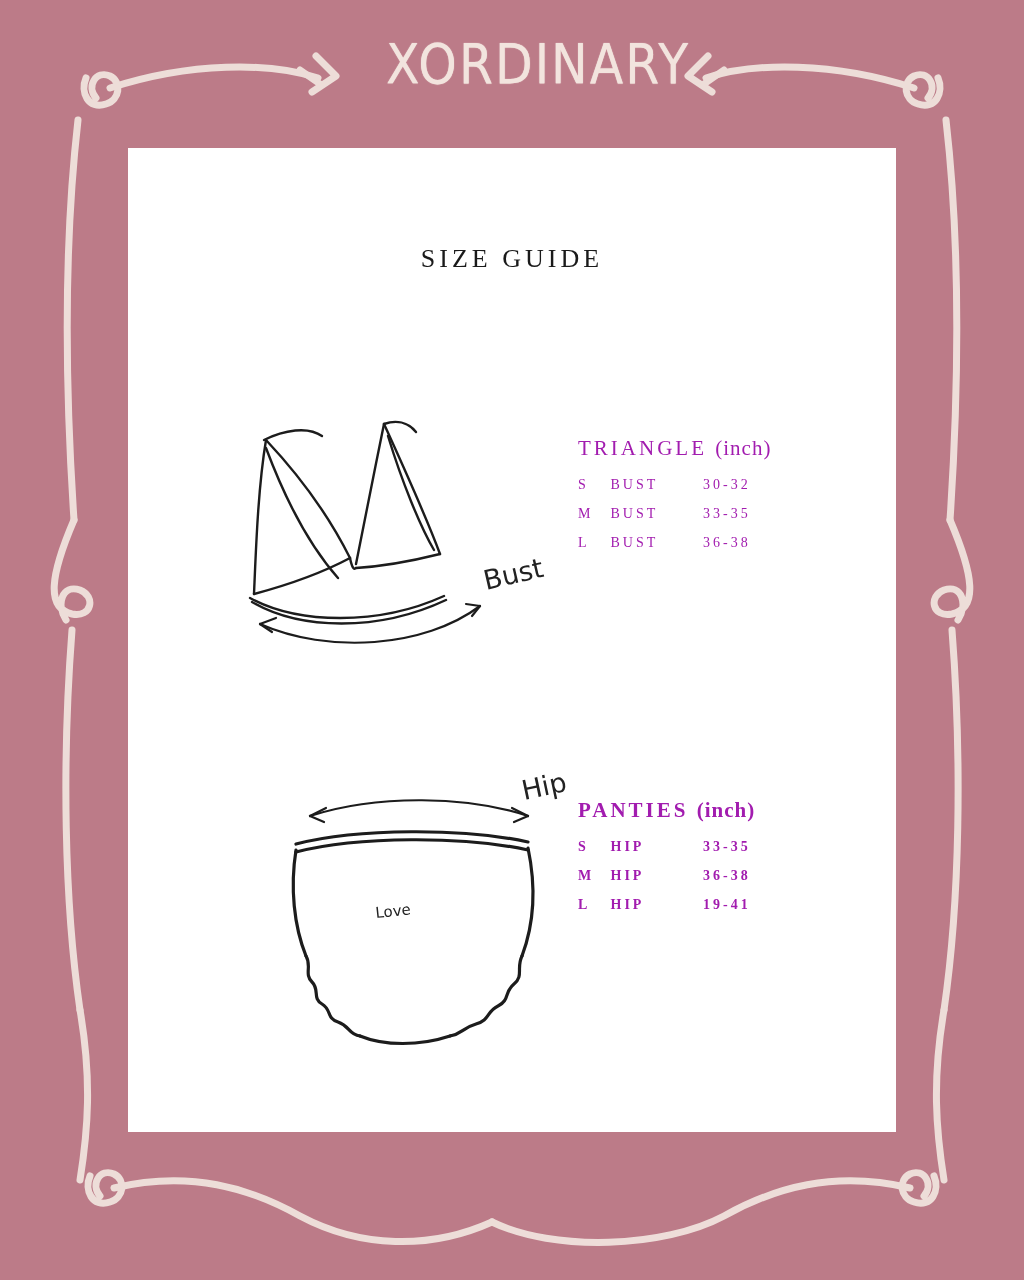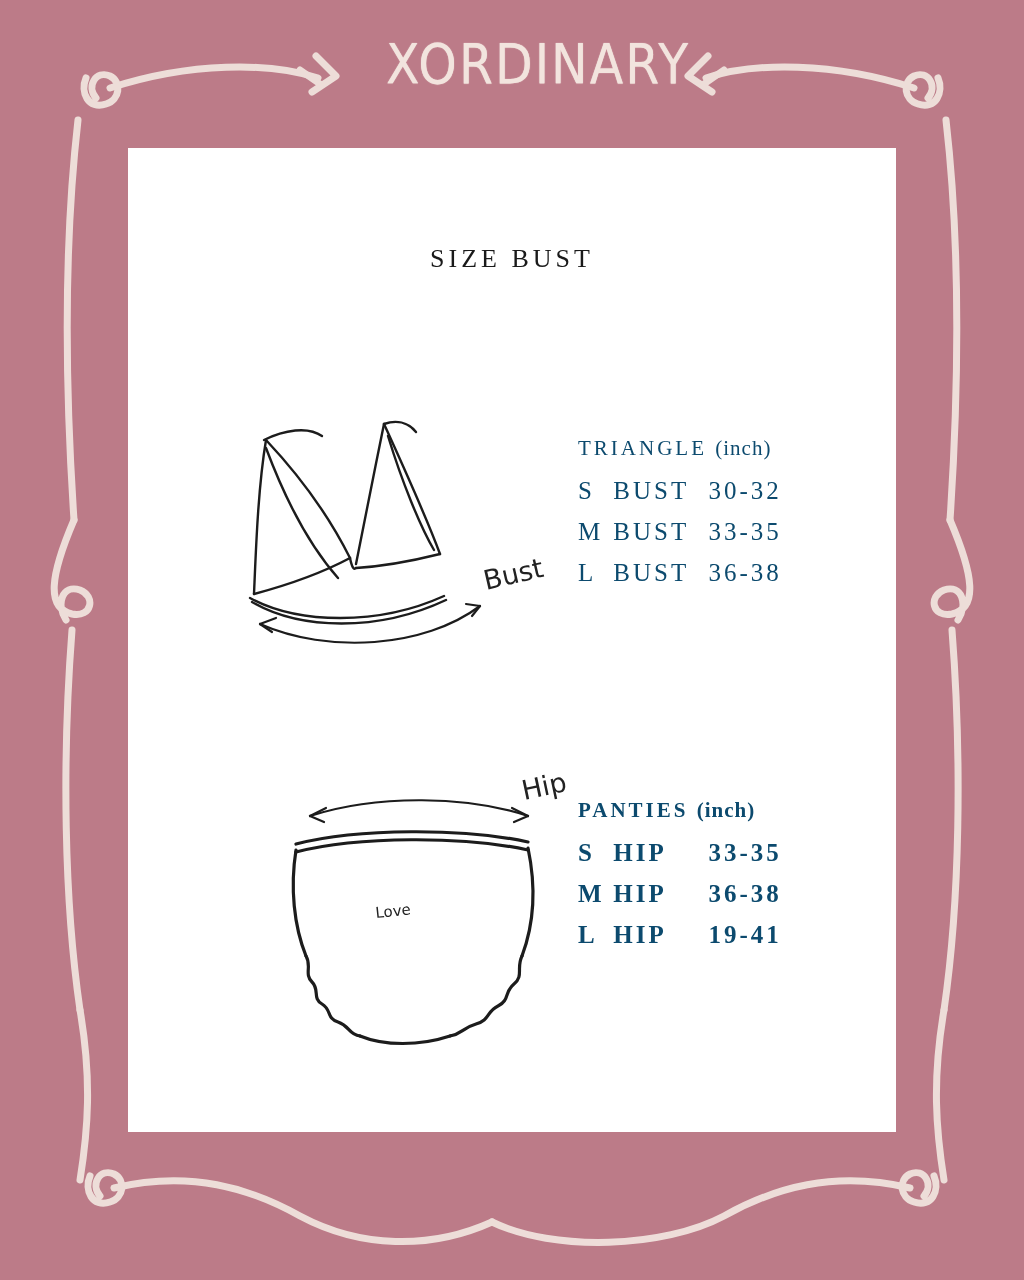--- a/index.html
+++ b/index.html
@@ -75,38 +75,38 @@
 
   .handwritten {
     font-family: "DejaVu Sans", sans-serif;
     fill: #222;
   }
 
   
   .size-block {
     position: absolute;
     left: 450px;
-    color: #0c4a6e;
+    color: #a21caf;
   }
   .block-triangle { top: 288px; }
   .block-panties { top: 650px; font-weight: bold; }
 
   .block-head {
     font-family: "Liberation Serif", serif;
     font-size: 21px;
     letter-spacing: 3px;
     margin-bottom: 16px;
     white-space: nowrap;
   }
   .block-head .unit {
     letter-spacing: 1px;
   }
   .size-row {
     font-family: "Liberation Serif", serif;
-    font-size: 25px;
+    font-size: 14px;
     letter-spacing: 3px;
     margin-bottom: 13px;
     white-space: nowrap;
   }
   .size-row .sz {
     display: inline-block;
     width: 26px;
   }
   .size-row .mz {
     display: inline-block;
@@ -147,21 +147,21 @@
     </g>
   </svg>
 </div>
 
 <div class="brand-row">
   <div class="brand-title">XORDINARY</div>
 </div>
 
 <div class="card">
 
-  <div class="card-title">SIZE BUST</div>
+  <div class="card-title">SIZE GUIDE</div>
 
   <div class="drawing bra-drawing">
     <svg width="380" height="260" viewBox="0 0 380 260" xmlns="http://www.w3.org/2000/svg">
       <g stroke="#1c1c1c" fill="none" stroke-width="2.4" stroke-linecap="round" stroke-linejoin="round">
 
         <path d="M78 22 C70 70, 68 130, 66 176"></path>
         <path d="M78 22 C110 56, 140 96, 162 140"></path>
         <path d="M66 176 C96 168, 132 156, 162 140"></path>
         <path d="M78 30 C96 78, 120 126, 150 160"></path>
 

